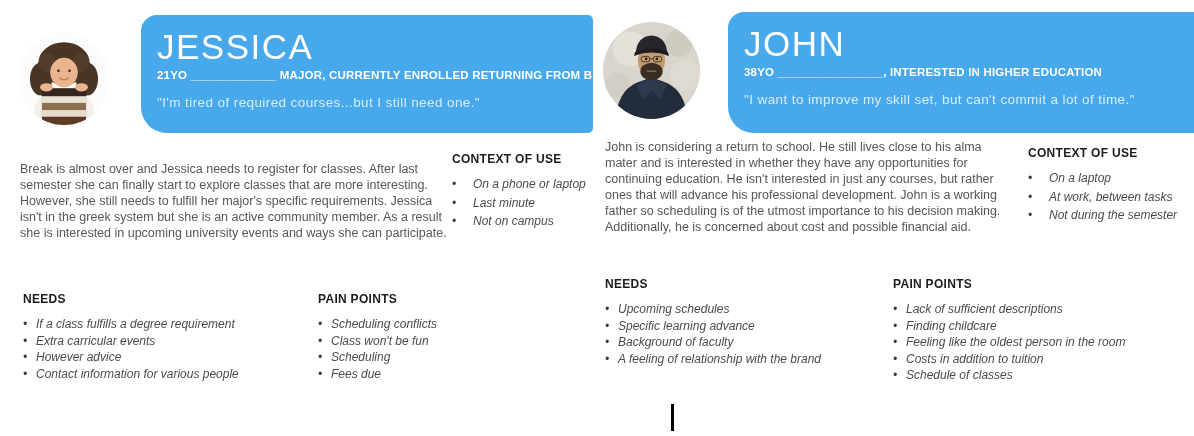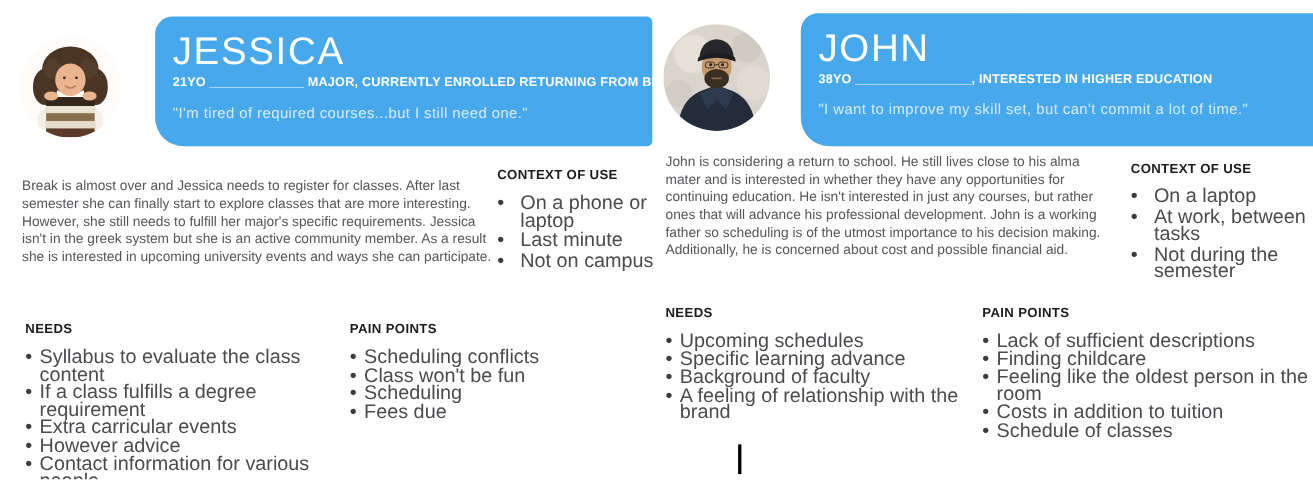--- a/index.html
+++ b/index.html
@@ -69,22 +69,23 @@
   .section-title {
     font-size: 12px;
     font-weight: 700;
     color: #1d1d1f;
     letter-spacing: 0.3px;
   }
   .bullet-list {
     list-style: none;
     margin: 11px 0 0 0;
     padding: 0;
-    font-size: 18px;
+    font-size: 12px;
     color: #4a4b4e;
+    font-style: italic;
   }
   .bullet-list li {
     position: relative;
     padding-left: 13px;
     line-height: 15.5px;
     margin-bottom: 1px;
   }
   .bullet-list li::before { content: "\2022"; position: absolute; left: 0; color: #3c3c3e; }
 
   
@@ -149,21 +150,20 @@
     <ul class="bullet-list">
         <li>On a phone or laptop</li>
         <li>Last minute</li>
         <li>Not on campus</li>
       </ul>
   </div>
 
   <div class="section needs jessica">
     <div class="section-title">NEEDS</div>
     <ul class="bullet-list">
-        <li>Syllabus to evaluate the class content</li>
         <li>If a class fulfills a degree requirement</li>
         <li>Extra carricular events</li>
         <li>However advice</li>
         <li>Contact information for various people</li>
       </ul>
   </div>
 
   <div class="section pains jessica">
     <div class="section-title">PAIN POINTS</div>
     <ul class="bullet-list">

